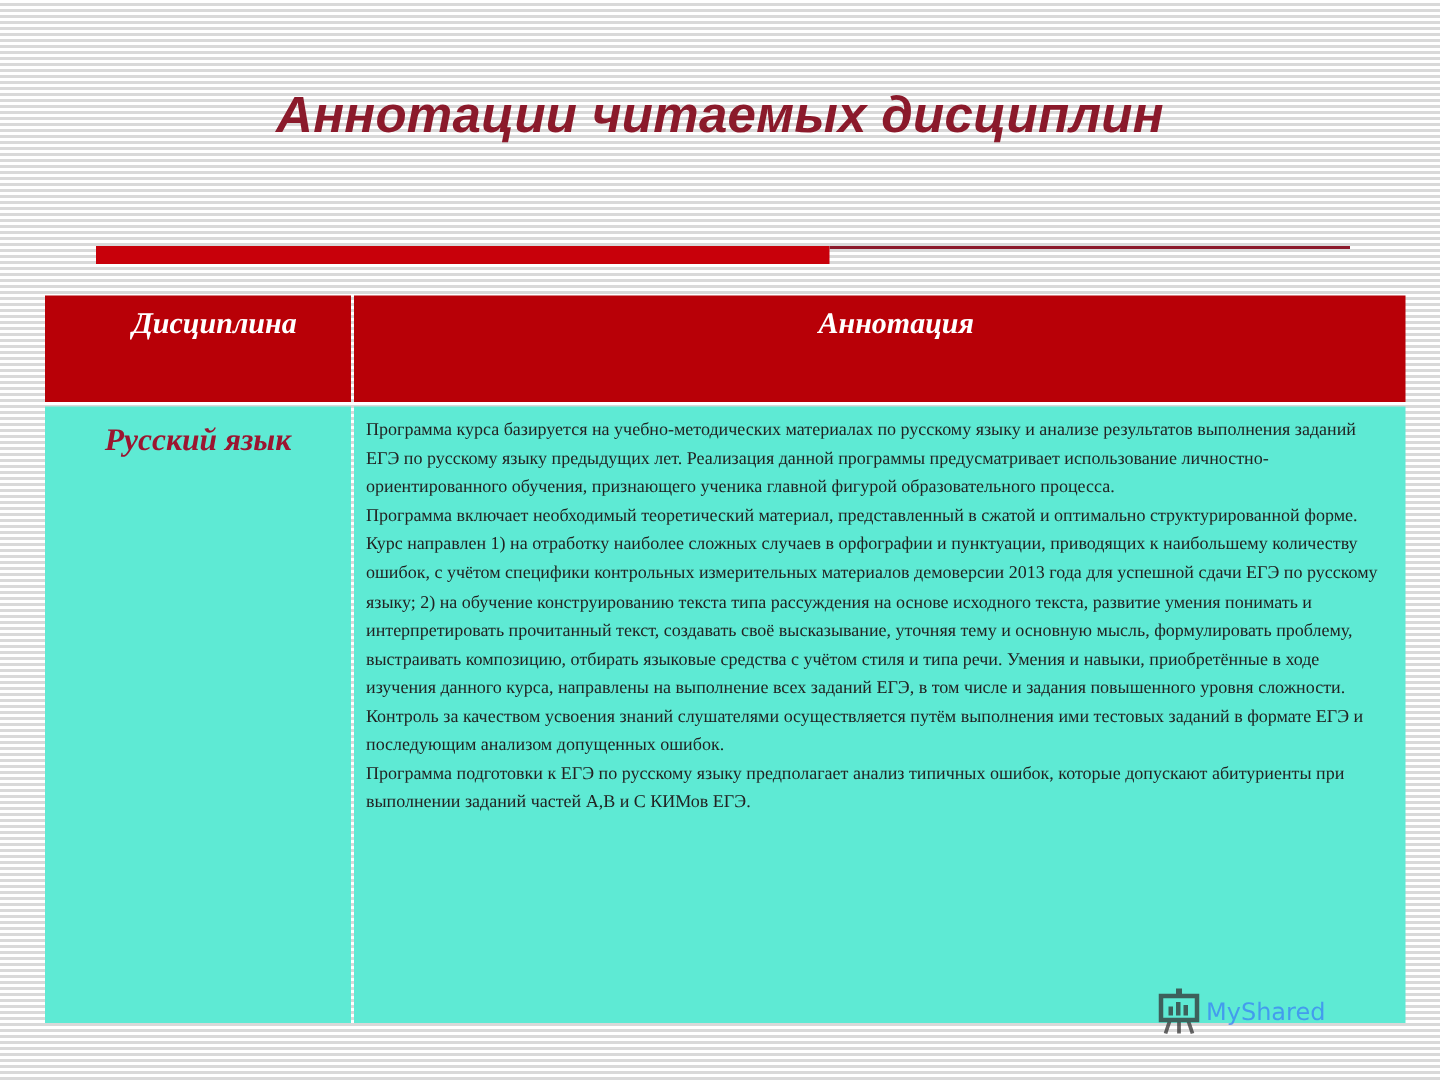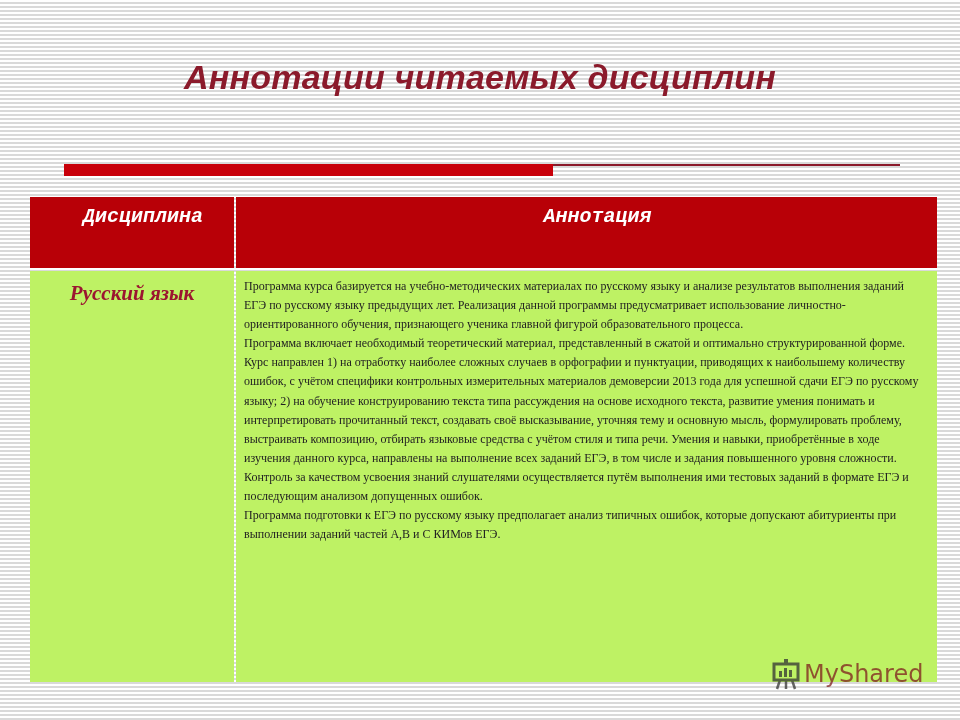--- a/index.html
+++ b/index.html
@@ -22,42 +22,42 @@
     position: absolute; left: 553px; top: 164px; width: 347px; height: 2px;
     background: #8b1a2b;
   }
   .table {
     position: absolute; left: 30px; top: 197px; width: 907px; height: 485px;
     display: grid; grid-template-columns: 204px 1fr; grid-template-rows: 71px 1fr;
     column-gap: 2px; row-gap: 3px;
   }
   .th {
     background: #b80007; color: #ffffff;
-    font-family: Liberation Mono, monospace; font-weight: bold; font-style: italic;
+    font-family: Liberation Serif, serif; font-weight: bold; font-style: italic;
     font-size: 20px; padding-top: 8px; text-align: center; padding-left: 22px;
   }
   .td {
-    background: #bef264; color: #1a1a1a;
+    background: #5eead4; color: #1a1a1a;
   }
   .td-discipline {
     font-family: "Liberation Serif", serif; font-weight: bold; font-style: italic;
     color: #9b1530; font-size: 21px; text-align: center; padding-top: 10px;
   }
   .td-annotation {
     font-family: "Liberation Serif", serif; font-size: 12px; line-height: 19.1px;
     padding: 6px 12px 0 8px; color: #222;
   }
   .td-annotation p { margin: 0; }
   .watermark {
     position: absolute; left: 772px; top: 658px; display: flex; align-items: center;
     gap: 4px; opacity: 0.75;
   }
   .wm-icon { width: 28px; height: 32px; }
   .wm-text {
-    font-family: "DejaVu Sans", sans-serif; font-size: 24px; color: #7f1d1d;
+    font-family: "DejaVu Sans", sans-serif; font-size: 16px; color: #3b82f6;
   }
 </style>
 </head>
 <body>
 
 <div class="slide-title">Аннотации читаемых дисциплин</div>
 
 <div class="title-bar-thick"></div>
 <div class="title-bar-thin"></div>
 

